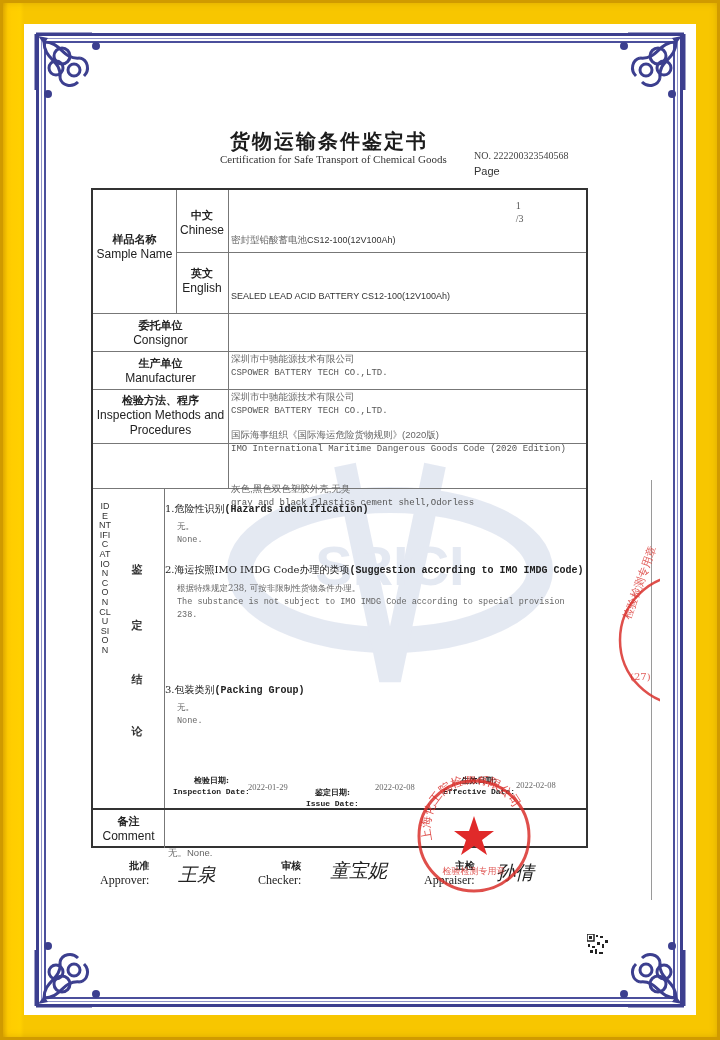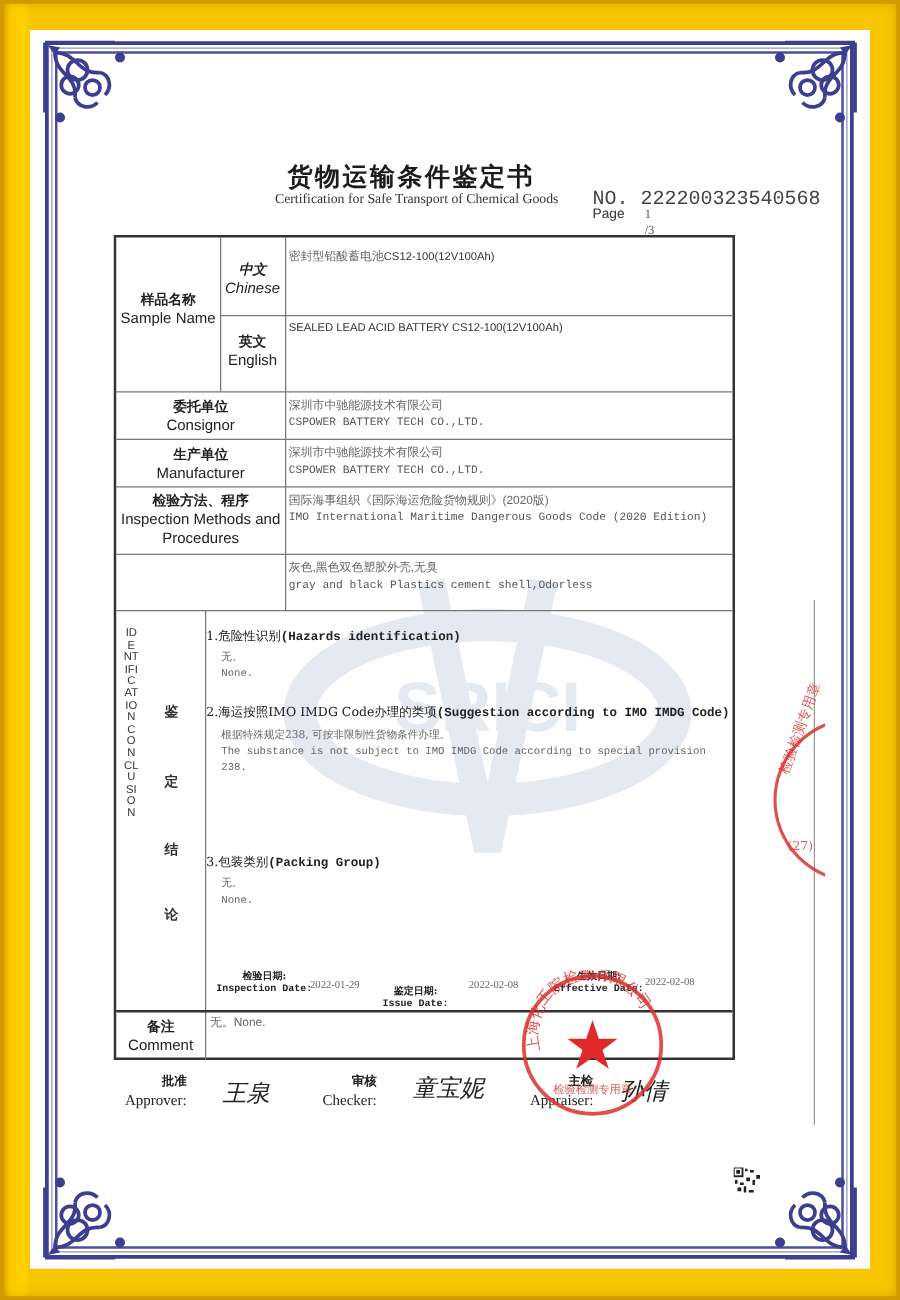--- a/index.html
+++ b/index.html
@@ -51,21 +51,21 @@
     font-family: "DejaVu Serif", serif;
   }
   .title-en {
     position: absolute; left: 199px; top: 153px;
     font-size: 11px; color: #333;
     font-family: "Liberation Serif", serif;
     padding-left: 21px;
   }
   .doc-no {
     position: absolute; left: 474px; top: 150px;
-    font-size: 16px; color: #444; font-family: Liberation Mono, monospace;
+    font-size: 10px; color: #444; font-family: Liberation Serif, serif;
   }
   .page-no {
     position: absolute; left: 474px; top: 165px;
     font-size: 11px; color: #333; font-family: "Liberation Sans", sans-serif;
   }
   .page-no .val { margin-left: 16px; font-family: "Liberation Serif", serif; font-size: 10px; }
 
   
   .tbl {
     position: absolute; left: 91px; top: 188px; width: 497px; height: 660px;
@@ -73,21 +73,21 @@
   }
   .hl { position: absolute; height: 1px; background: #777; }
   .vl { position: absolute; width: 1px; background: #777; }
 
   .lbl {
     position: absolute; text-align: center;
     font-family: "Liberation Sans", sans-serif; font-size: 12px; color: #222; line-height: 15px;
   }
   .lbl .zh { font-family: "DejaVu Serif", serif; font-weight: bold; font-size: 11px; display:block; }
   .val {
-    position: absolute; font-family: "Liberation Mono", monospace; font-size: 9px; color: #555; line-height: 13px;
+    position: absolute; font-family: "Liberation Mono", monospace; font-size: 9px; color: #555; line-height: 13px; margin-top: 34px;
   }
   .val.sans { font-family: "Liberation Sans", sans-serif; color: #333; font-size: 9px; }
   .val .zh { font-family: Liberation Sans, sans-serif; font-size: 9.5px; color: #666; text-align: center; }
 
   .vert-en {
     position: absolute; left: 6px; width: 12px; text-align: center;
     font-family: "Liberation Sans", sans-serif; font-size: 9px; line-height: 9.6px; color: #333;
     word-break: break-all;
   }
   .vert-zh {
@@ -234,21 +234,21 @@
   <div class="hl" style="left:0; top:123px; width:493px;"></div>
   <div class="hl" style="left:0; top:161px; width:493px;"></div>
   <div class="hl" style="left:0; top:199px; width:493px;"></div>
   <div class="hl" style="left:0; top:253px; width:493px;"></div>
   <div class="hl" style="left:0; top:298px; width:493px;"></div>
   <div class="hl" style="left:0; top:618px; width:493px; background:#333; height:2px;"></div>
 
   <div class="lbl" style="left:0; top:42px; width:83px;text-align:center;">
     <span class="zh">样品名称</span><span>Sample Name</span>
   </div>
-  <div class="lbl" style="left:83px; top:18px; width:52px;font-style:italic;">
+  <div class="lbl" style="left:83px; top:18px; width:52px;">
     <span class="zh">中文</span><span>Chinese</span>
   </div>
   <div class="val sans" style="left:138px; top:9px;">
     <span class="zh">密封型铅酸蓄电池</span><span>CS12-100(12V100Ah)</span>
   </div>
   <div class="lbl" style="left:83px; top:76px; width:52px;">
     <span class="zh">英文</span><span>English</span>
   </div>
   <div class="val sans" style="left:138px; top:66px;">SEALED LEAD ACID BATTERY CS12-100(12V100Ah)</div>
 

